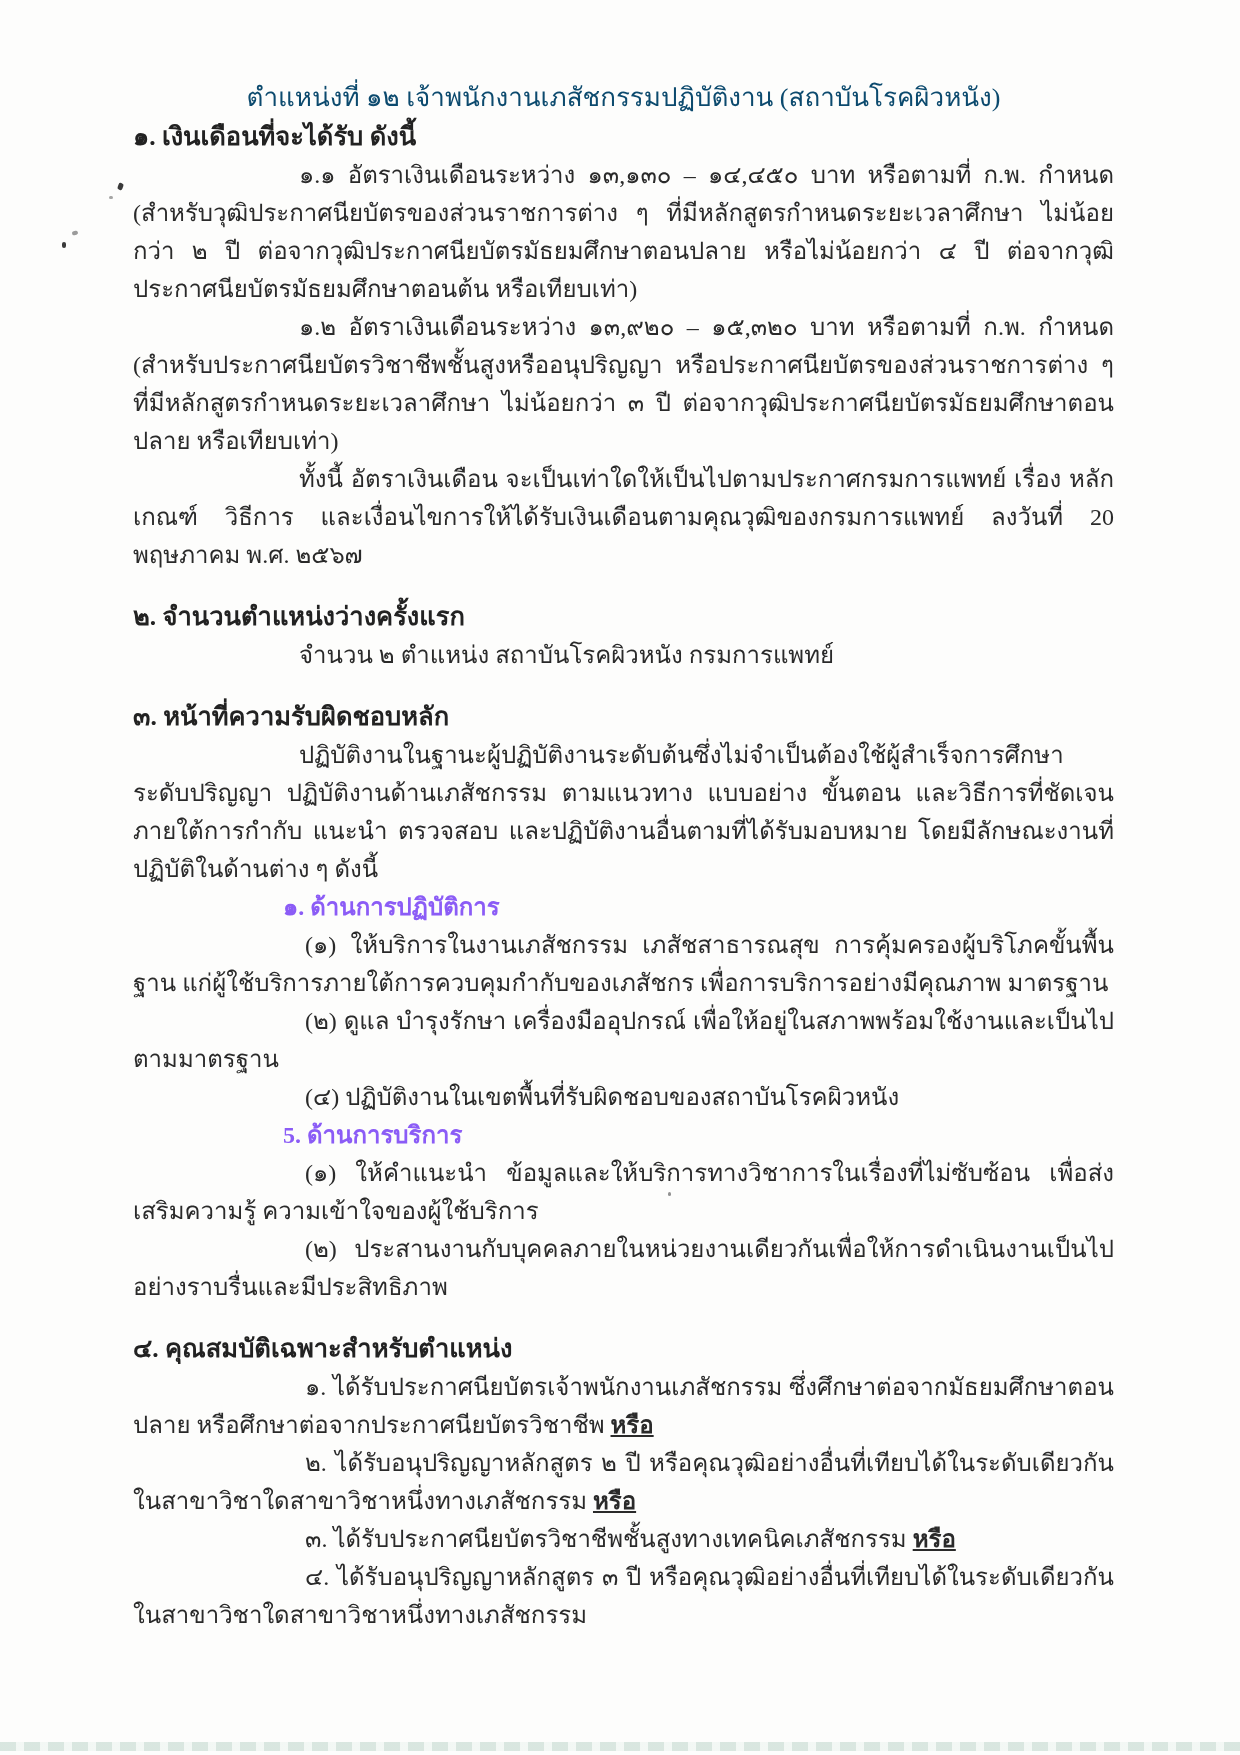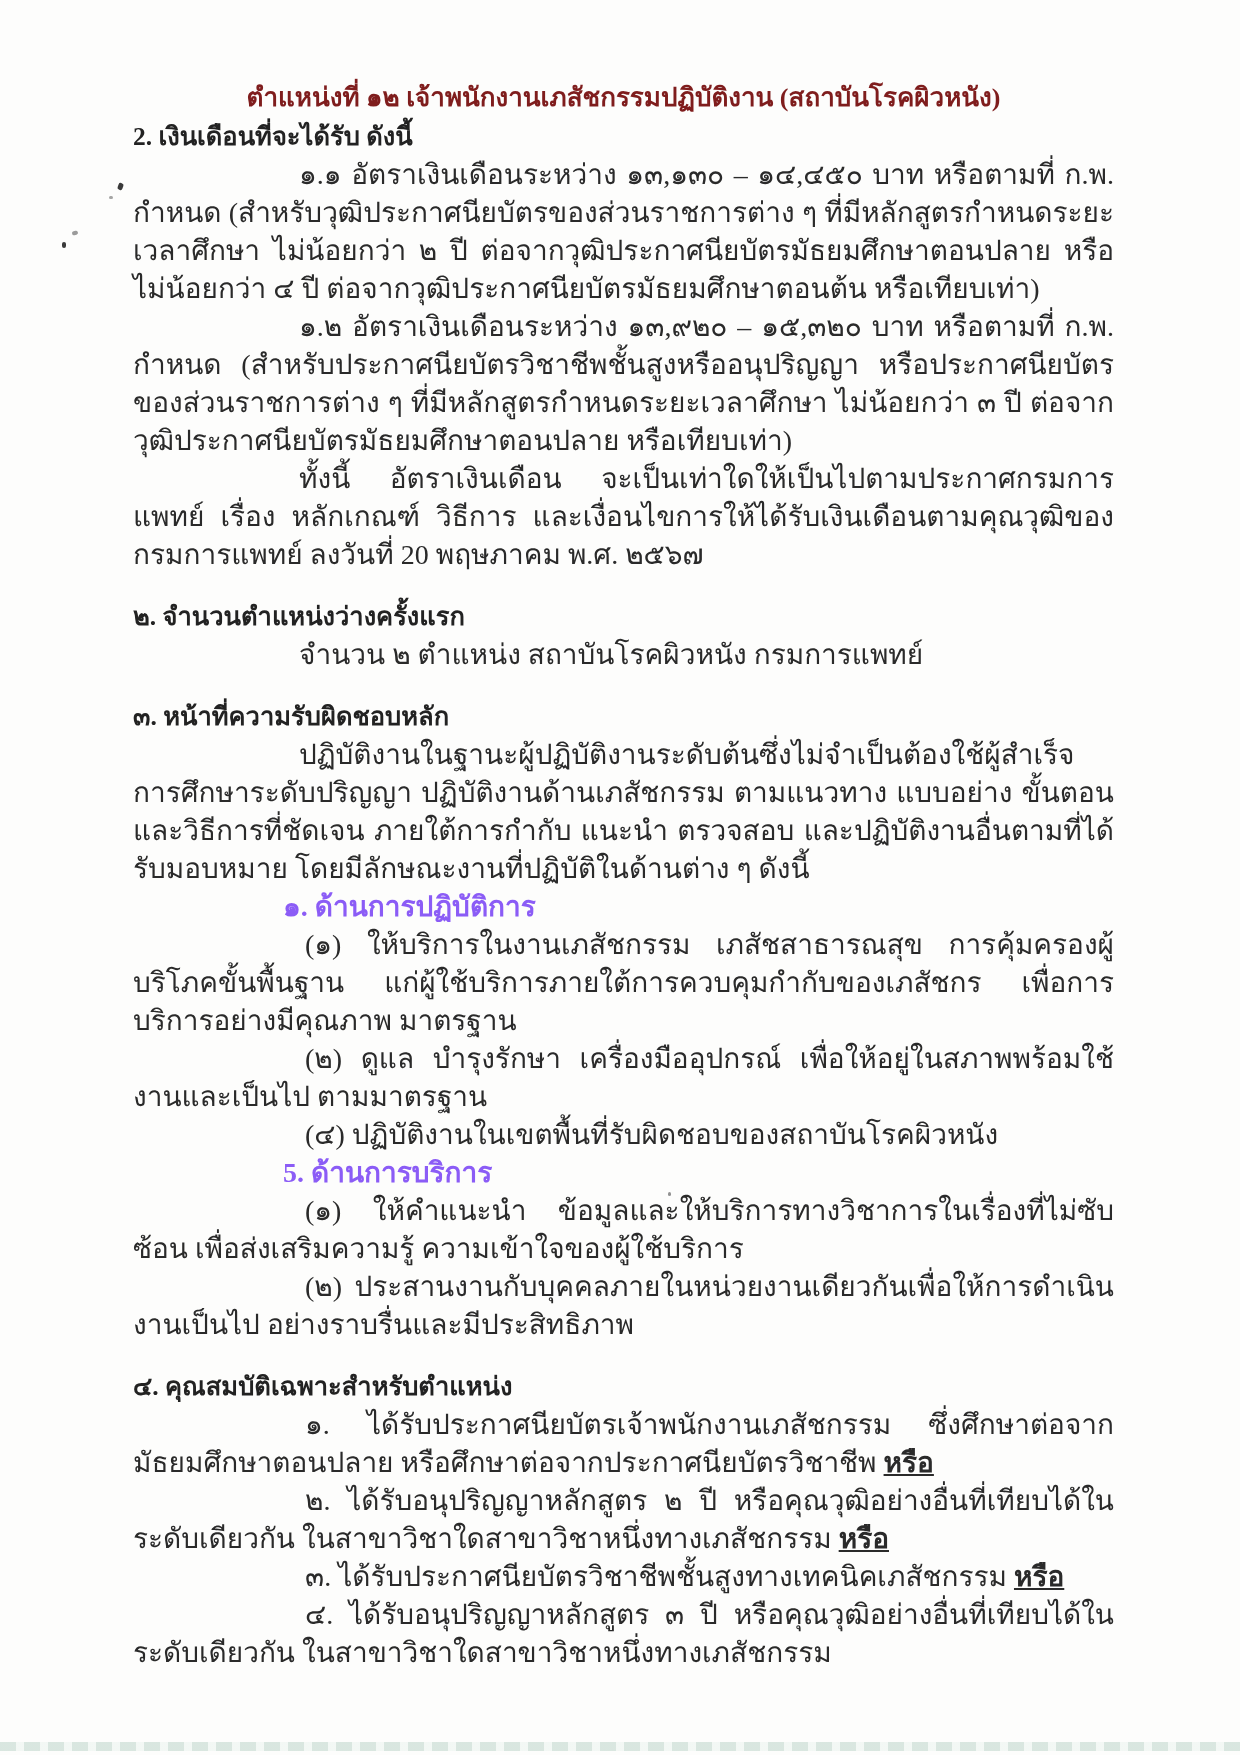--- a/index.html
+++ b/index.html
@@ -12,27 +12,27 @@
     font-family:"Liberation Serif","DejaVu Serif",serif;
     color:#2a2a2a;
     -webkit-font-smoothing:antialiased;
   }
   .content {
     position:absolute;
     left:133px; right:126px; top:78px;
   }
   .doc-title {
     text-align:center;
-    font-weight:bold;
+    font-weight:normal;
     font-size:26px;
     line-height:40px;
-    color:#7f1d1d;
+    color:#0c4a6e;
     margin:0;
   }
-  p { margin:0; font-size:28px; line-height:38px; text-align:justify; }
+  p { margin:0; font-size:24px; line-height:38px; text-align:justify; }
   .sec-h {
     font-weight:bold;
     font-size:25.5px;
     line-height:38px;
     margin:24px 0 0 0;
     color:#222;
     text-align:left;
   }
   .sec-h.first { margin-top:0; }
   .ind  { text-indent:166px; }
@@ -65,21 +65,21 @@
   }
 </style>
 </head>
 <body>
 
 <div class="page">
   <div class="content">
 
     <p class="doc-title">ตำแหน่งที่ ๑๒ เจ้าพนักงานเภสัชกรรมปฏิบัติงาน (สถาบันโรคผิวหนัง)</p>
 
-    <p class="sec-h first">2. เงินเดือนที่จะได้รับ ดังนี้</p>
+    <p class="sec-h first">๑. เงินเดือนที่จะได้รับ ดังนี้</p>
     <p class="ind">๑.๑ อัตราเงินเดือนระหว่าง ๑๓,๑๓๐ – ๑๔,๔๕๐ บาท หรือตามที่ ก.พ. กำหนด (สำหรับวุฒิประกาศนียบัตรของส่วนราชการต่าง ๆ ที่มีหลักสูตรกำหนดระยะเวลาศึกษา ไม่น้อยกว่า ๒ ปี ต่อจากวุฒิประกาศนียบัตรมัธยมศึกษาตอนปลาย หรือไม่น้อยกว่า ๔ ปี ต่อจากวุฒิประกาศนียบัตรมัธยมศึกษาตอนต้น หรือเทียบเท่า)</p>
     <p class="ind">๑.๒ อัตราเงินเดือนระหว่าง ๑๓,๙๒๐ – ๑๕,๓๒๐ บาท หรือตามที่ ก.พ. กำหนด (สำหรับประกาศนียบัตรวิชาชีพชั้นสูงหรืออนุปริญญา หรือประกาศนียบัตรของส่วนราชการต่าง ๆ ที่มีหลักสูตรกำหนดระยะเวลาศึกษา ไม่น้อยกว่า ๓ ปี ต่อจากวุฒิประกาศนียบัตรมัธยมศึกษาตอนปลาย หรือเทียบเท่า)</p>
     <p class="ind">ทั้งนี้ อัตราเงินเดือน จะเป็นเท่าใดให้เป็นไปตามประกาศกรมการแพทย์ เรื่อง หลักเกณฑ์ วิธีการ และเงื่อนไขการให้ได้รับเงินเดือนตามคุณวุฒิของกรมการแพทย์ ลงวันที่ 20 พฤษภาคม พ.ศ. ๒๕๖๗</p>
 
     <p class="sec-h">๒. จำนวนตำแหน่งว่างครั้งแรก</p>
     <p class="ind">จำนวน ๒ ตำแหน่ง สถาบันโรคผิวหนัง กรมการแพทย์</p>
 
     <p class="sec-h">๓. หน้าที่ความรับผิดชอบหลัก</p>
     <p class="ind">ปฏิบัติงานในฐานะผู้ปฏิบัติงานระดับต้นซึ่งไม่จำเป็นต้องใช้ผู้สำเร็จการศึกษาระดับปริญญา ปฏิบัติงานด้านเภสัชกรรม ตามแนวทาง แบบอย่าง ขั้นตอน และวิธีการที่ชัดเจน ภายใต้การกำกับ แนะนำ ตรวจสอบ และปฏิบัติงานอื่นตามที่ได้รับมอบหมาย โดยมีลักษณะงานที่ปฏิบัติในด้านต่าง ๆ ดังนี้</p>
 

